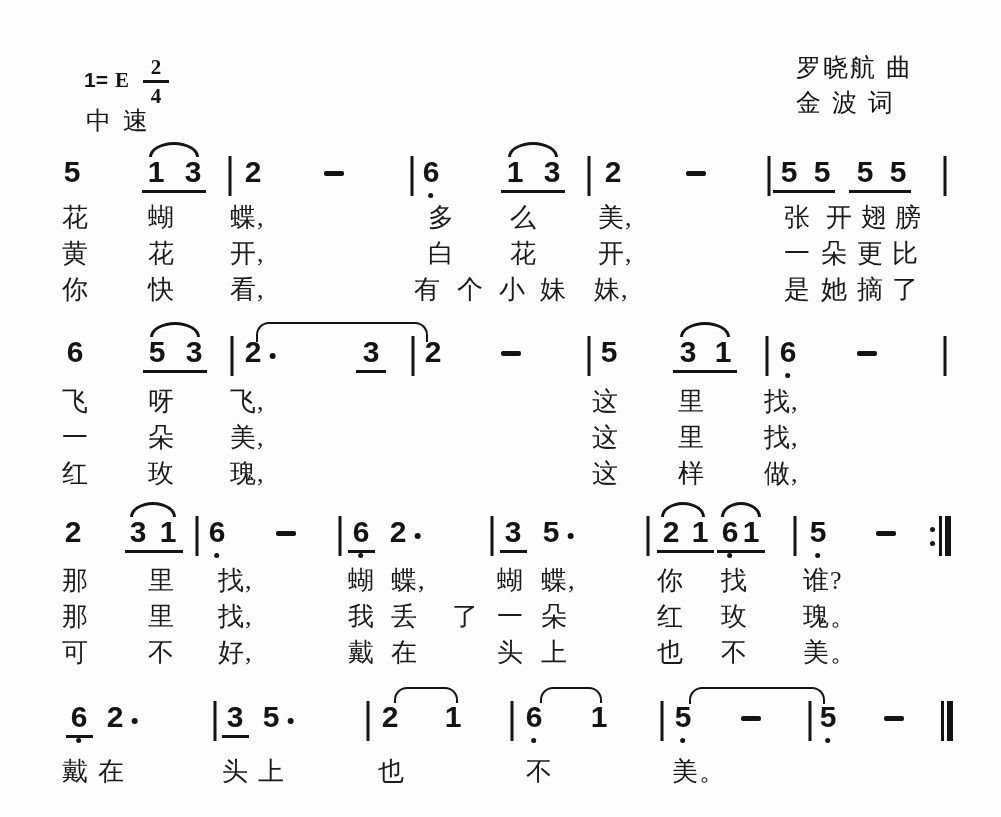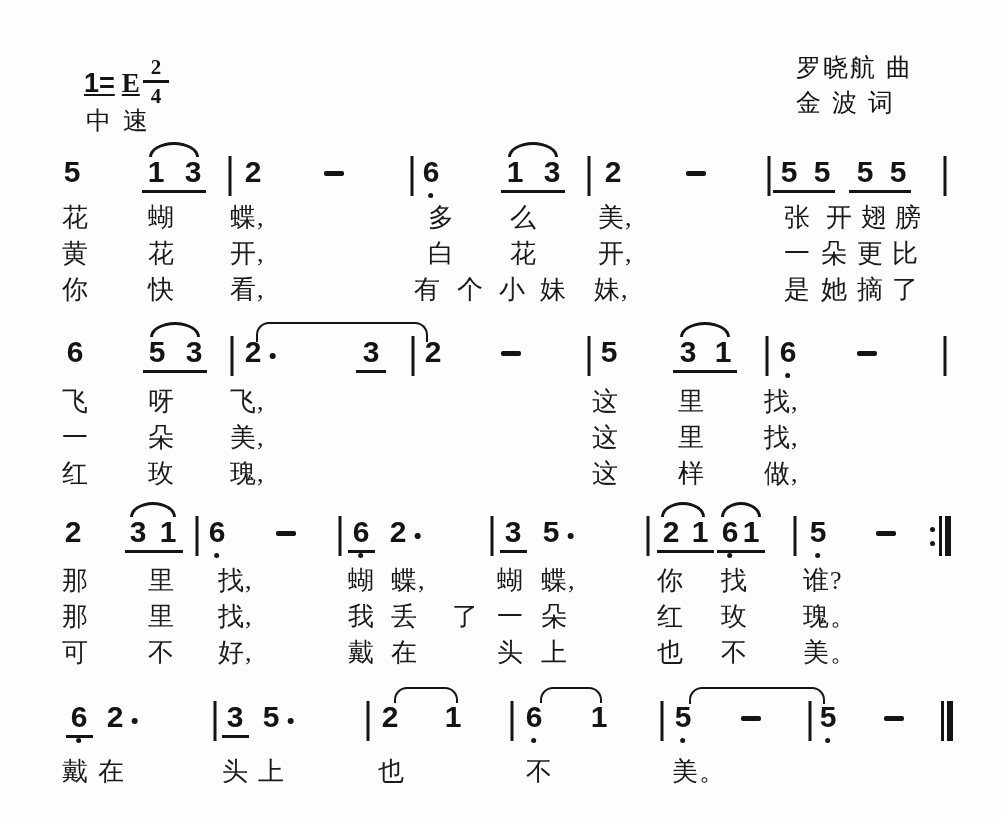--- a/index.html
+++ b/index.html
@@ -6,21 +6,21 @@
   body{
     width:1001px;height:817px;background:#fdfdfd;color:#141414;
     font-family:"Liberation Sans",sans-serif;position:relative;overflow:hidden;
   }
   .sheet{position:absolute;inset:0;}
   
   .title{
     position:absolute;top:26px;left:0;width:980px;text-align:center;
     font-size:41px;font-weight:900;letter-spacing:3px;white-space:nowrap;
   }
-  .keysig{position:absolute;left:84px;top:68px;font-size:27px;font-weight:700;white-space:nowrap;text-decoration:underline;}
+  .keysig{position:absolute;left:84px;top:68px;font-size:21px;font-weight:700;white-space:nowrap;}
   .keysig .key-note{font-family:"Liberation Serif",serif;margin-left:7px;}
   .timesig{
     position:absolute;left:143px;top:55px;width:26px;text-align:center;
     font-size:21px;font-weight:700;font-family:"Liberation Serif",serif;line-height:1.15;
   }
   .timesig .tnum{display:block;border-bottom:3px solid #141414;padding:0 3px 1px 3px;}
   .timesig .tden{display:block;padding-top:1px;}
   .tempo{position:absolute;left:86px;top:104px;font-size:25px;letter-spacing:12px;white-space:nowrap;}
   .credits{position:absolute;left:796px;top:50px;width:150px;font-size:25px;line-height:35px;white-space:nowrap;}
   .credits div{letter-spacing:2px;}

